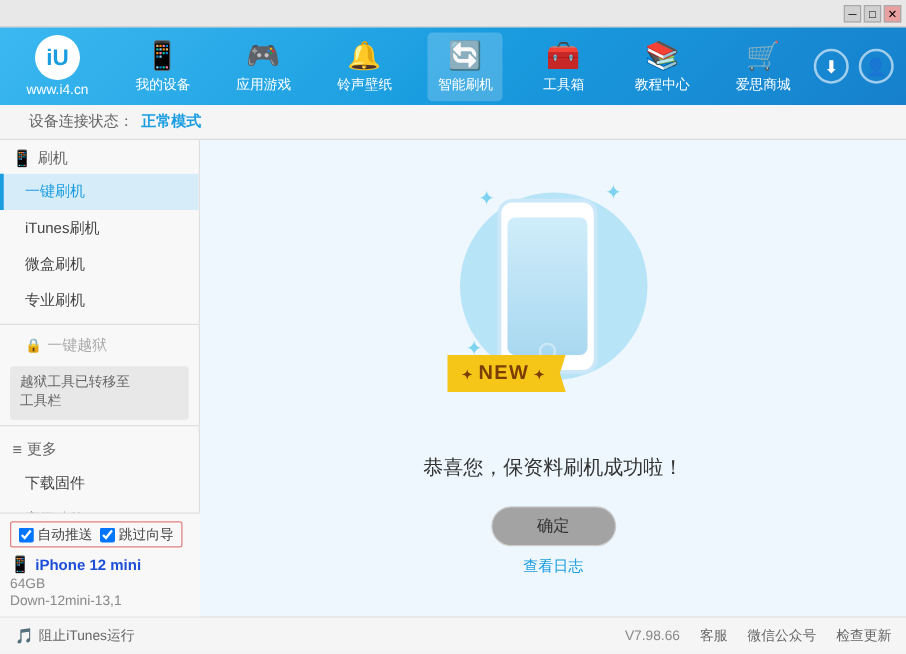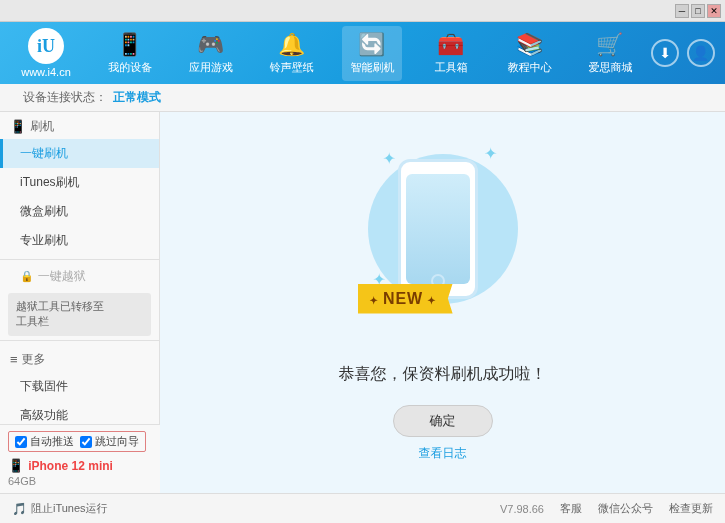--- a/index.html
+++ b/index.html
@@ -34,21 +34,20 @@
     .logo {
       width: 72px;
       display: flex; flex-direction: column; align-items: center; justify-content: center;
       margin-right: 8px;
     }
     .logo-circle {
       width: 36px; height: 36px; border-radius: 50%;
       background: white;
       display: flex; align-items: center; justify-content: center;
       margin-bottom: 2px;
-      font-family: Liberation Serif, serif;
     }
     .logo-icon { font-size: 18px; color: #1a9de0; font-weight: bold; }
     .logo-text { color: white; font-size: 11px; }
 
     .nav-items { display: flex; flex: 1; justify-content: space-around; align-items: center; }
     .nav-item {
       display: flex; flex-direction: column; align-items: center;
       color: white; cursor: pointer; padding: 6px 8px;
       min-width: 56px;
     }
@@ -118,21 +117,21 @@
 
     .jailbreak-notice {
       margin: 4px 8px;
       padding: 6px 8px;
       background: #e8e8e8;
       border-radius: 3px;
       color: #666;
       font-size: 11px;
       line-height: 1.4;
     }
-    .device-name { color: #ef4444; font-weight: bold; font-size: 12px; }
+    .device-name { color: #1d4ed8; font-weight: bold; font-size: 12px; }
     .device-sub { color: #888; font-size: 11px; margin-top: 2px; }
     .device-checkbox { display: flex; align-items: center; gap: 3px; font-size: 11px; color: #444; }
     .device-checkbox input { width: 12px; height: 12px; }
 
     
     .content-area {
       flex: 1;
       background: #edf7fd;
       display: flex;
       flex-direction: column;
@@ -215,21 +214,21 @@
     }
 
     .success-text {
       font-size: 16px;
       color: #333;
       margin-bottom: 20px;
     }
 
     .confirm-btn {
       width: 100px; height: 32px;
-      background: #e5e5e5;
+      background: #a3a3a3;
       border: 1px solid #ccc;
       border-radius: 16px;
       color: #333;
       font-size: 13px;
       cursor: pointer;
       margin-bottom: 8px;
     }
 
     .day-link {
       color: #1a9de0;
@@ -371,20 +370,21 @@
             <input type="checkbox" checked="" style="">
             <span>跳过向导</span>
           </label>
         </span>
       </div>
       <div style="display: flex; align-items: center; gap: 4px; margin-bottom: 2px;">
         <span style="color: #1a9de0; font-size: 13px;">📱</span>
         <span class="device-name">iPhone 12 mini</span>
       </div>
       <div class="device-sub">64GB</div>
+      <div class="device-sub">Down-12mini-13,1</div>
     </div>
   </div>
 
   <div class="content-area">
 
     <div class="phone-illustration">
       <div class="circle-bg"></div>
 
       <span class="sparkle sparkle-1">✦</span>
       <span class="sparkle sparkle-2">✦</span>

